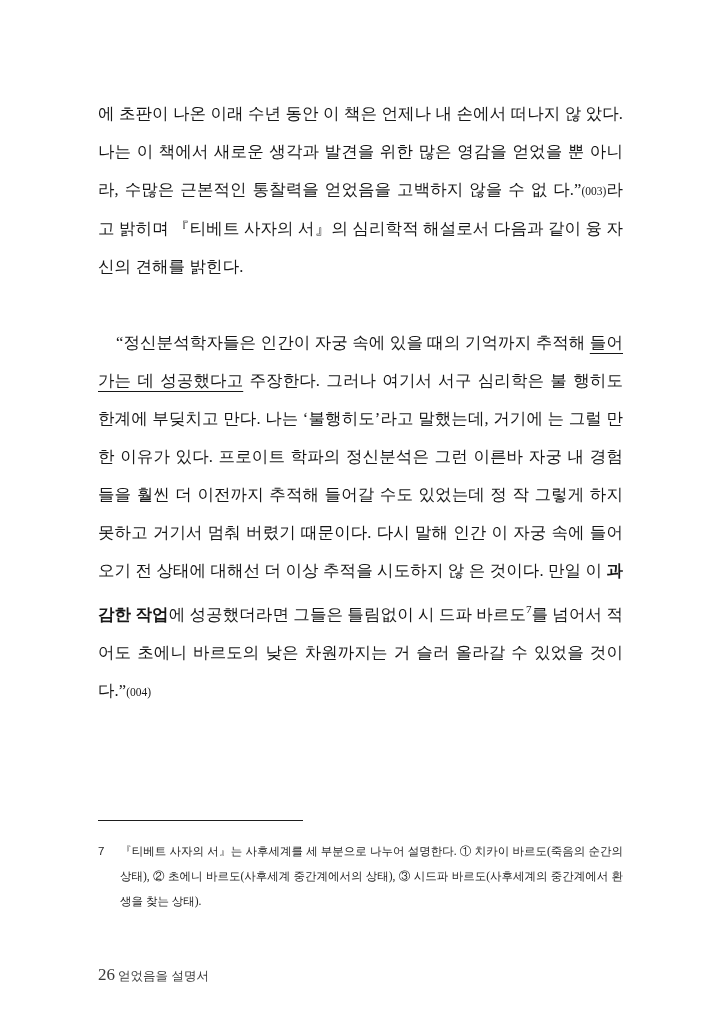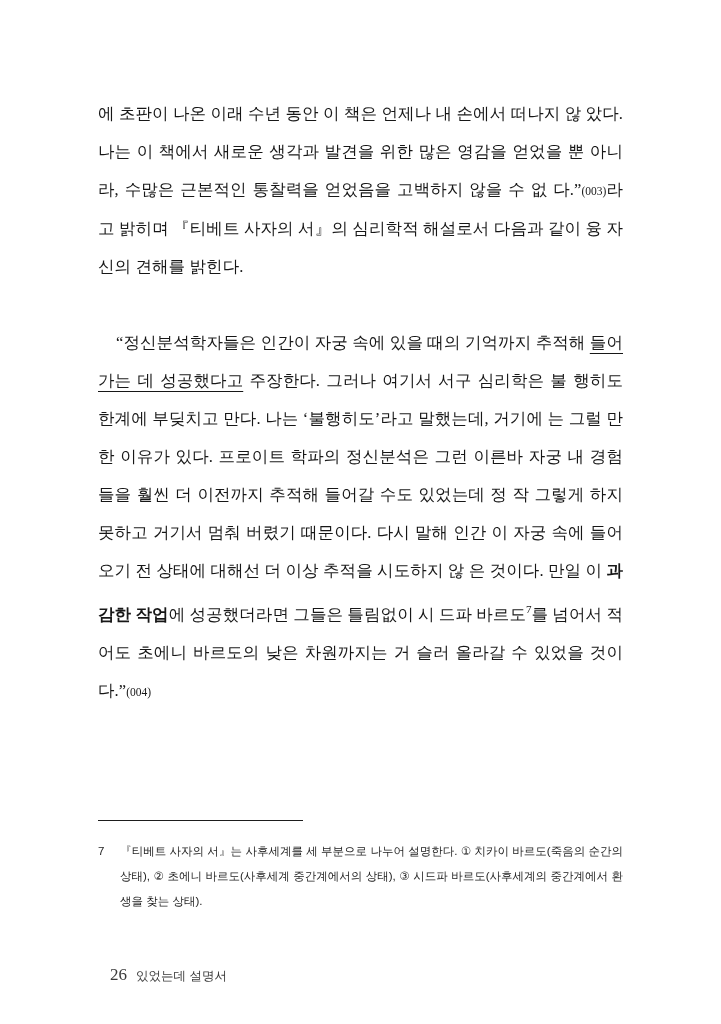--- a/index.html
+++ b/index.html
@@ -78,28 +78,29 @@
     line-height: 25px;
     color: #222;
   }
   .footnote-num {
     width: 22px;
     flex: 0 0 22px;
   }
   .footnote-body {
     flex: 1;
     text-align: justify;
+    font-family: Liberation Serif, serif;
   }
   .page-footer {
     position: absolute;
-    left: 110px;
+    left: 98px;
     top: 965px;
     display: flex;
     align-items: baseline;
-    gap: 9px;
+    gap: 3px;
     color: #3a3a3a;
   }
   .page-number {
     font-family: "Liberation Serif", "DejaVu Serif", serif;
     font-size: 17px;
   }
   .book-title {
     font-family: "Liberation Sans", "DejaVu Sans", sans-serif;
     font-size: 12.5px;
     color: #3a3a3a;
@@ -126,16 +127,16 @@
   <div class="footnote-area">
     <div class="footnote-rule"></div>
     <div class="footnote">
       <span class="footnote-num">7</span>
       <span class="footnote-body">『티베트 사자의 서』는 사후세계를 세 부분으로 나누어 설명한다. ① 치카이 바르도(죽음의 순간의 상태), ② 초에니 바르도(사후세계 중간계에서의 상태), ③ 시드파 바르도(사후세계의 중간계에서 환생을 찾는 상태).</span>
     </div>
   </div>
 
   <div class="page-footer">
     <span class="page-number">26</span>
-    <span class="book-title">있었는데 설명서</span>
+    <span class="book-title">얻었음을 설명서</span>
   </div>
 
 </div>
 
 </body></html>

